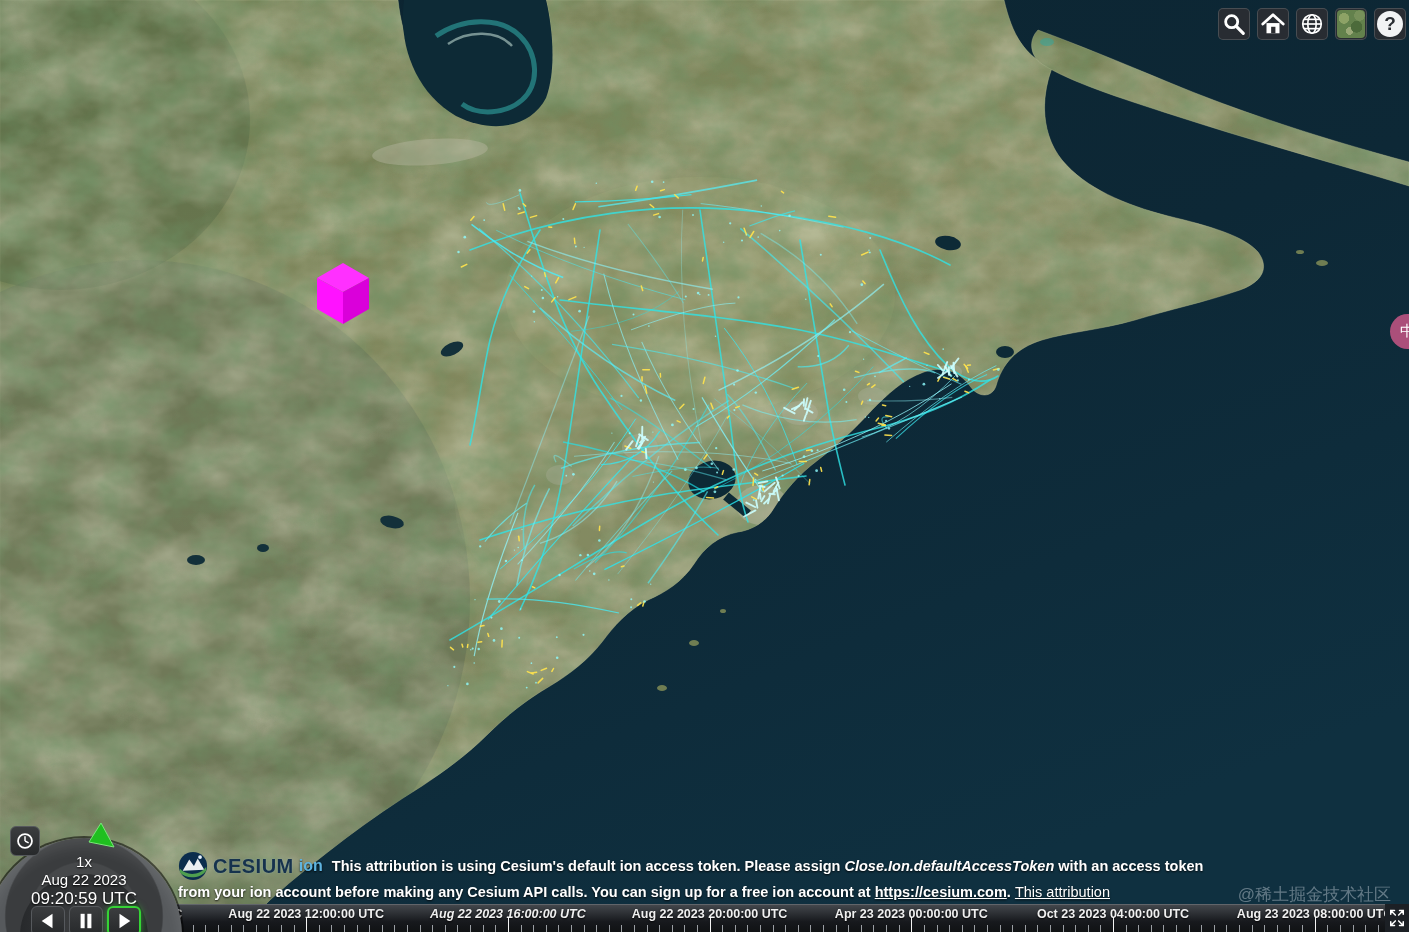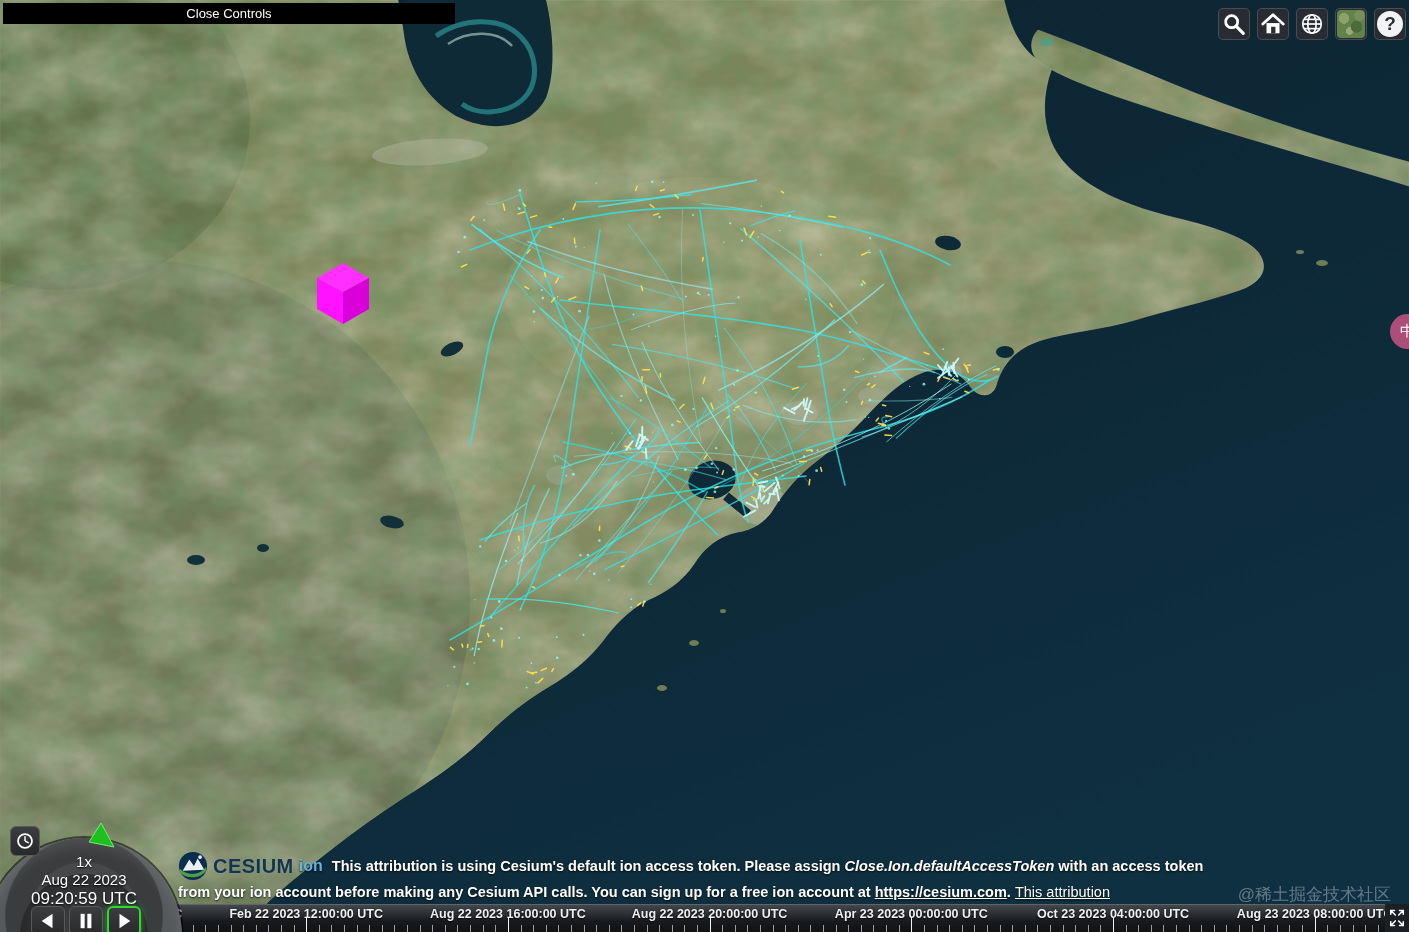--- a/index.html
+++ b/index.html
@@ -503,21 +503,20 @@
       <line x1="954.3" y1="373.1" x2="953.5" y2="362.8" stroke="#ccffff" stroke-width="1.9" opacity="0.9" stroke-linecap="round"></line>
       <line x1="951.0" y1="366.1" x2="957.4" y2="376.4" stroke="#ccffff" stroke-width="1.9" opacity="0.9" stroke-linecap="round"></line>
     </svg>
 
   <svg id="entity-box" viewBox="0 0 56 64">
     <polygon points="28,1 54,16 28,30 2,16" fill="#ff30ff"></polygon>
     <polygon points="2,16 28,30 28,62 2,47" fill="#ff12ff"></polygon>
     <polygon points="28,30 54,16 54,47 28,62" fill="#da00da"></polygon>
   </svg>
 
-  <button class="close-bar">Close Controls</button>
 
   <div class="toolbar">
     <button class="tb-btn">
       <svg width="26" height="26" viewBox="0 0 28 28">
         <circle cx="11.5" cy="11.5" r="6.5" fill="none" stroke="#fff" stroke-width="3"></circle>
         <line x1="16.5" y1="16.5" x2="24" y2="24" stroke="#fff" stroke-width="3.4" stroke-linecap="round"></line>
       </svg>
     </button>
     <button class="tb-btn">
       <svg width="26" height="26" viewBox="0 0 28 28">
@@ -559,22 +558,22 @@
   </div>
 
   <div class="watermark">@稀土掘金技术社区</div>
 
   <div id="tl">
     <div class="playhead">
       <div class="ph-knob"></div>
       <div class="ph-line"></div>
     </div>
   <span class="tl-label" style="left: 104.5px;">Aug 22 2023 08:00:00 UTC</span>
-      <span class="tl-label" style="left: 306.2px;">Feb 22 2023 12:00:00 UTC</span>
-      <span class="tl-label" style="left: 507.9px;">Aug 22 2023 16:00:00 UTC</span>
+      <span class="tl-label" style="left: 306.2px;">Aug 22 2023 12:00:00 UTC</span>
+      <span class="tl-label" style="left: 507.9px; font-style: italic;">Aug 22 2023 16:00:00 UTC</span>
       <span class="tl-label" style="left: 709.6px;">Aug 22 2023 20:00:00 UTC</span>
       <span class="tl-label" style="left: 911.3px;">Apr 23 2023 00:00:00 UTC</span>
       <span class="tl-label" style="left: 1113px;">Oct 23 2023 04:00:00 UTC</span>
       <span class="tl-label" style="left: 1314.7px;">Aug 23 2023 08:00:00 UTC</span>
       <div class="tl-tick" style="left: 3.65px;"></div>
       <div class="tl-tick" style="left: 16.2563px;"></div>
       <div class="tl-tick" style="left: 28.8625px;"></div>
       <div class="tl-tick" style="left: 41.4688px;"></div>
       <div class="tl-tick" style="left: 54.075px;"></div>
       <div class="tl-tick" style="left: 66.6813px;"></div>

